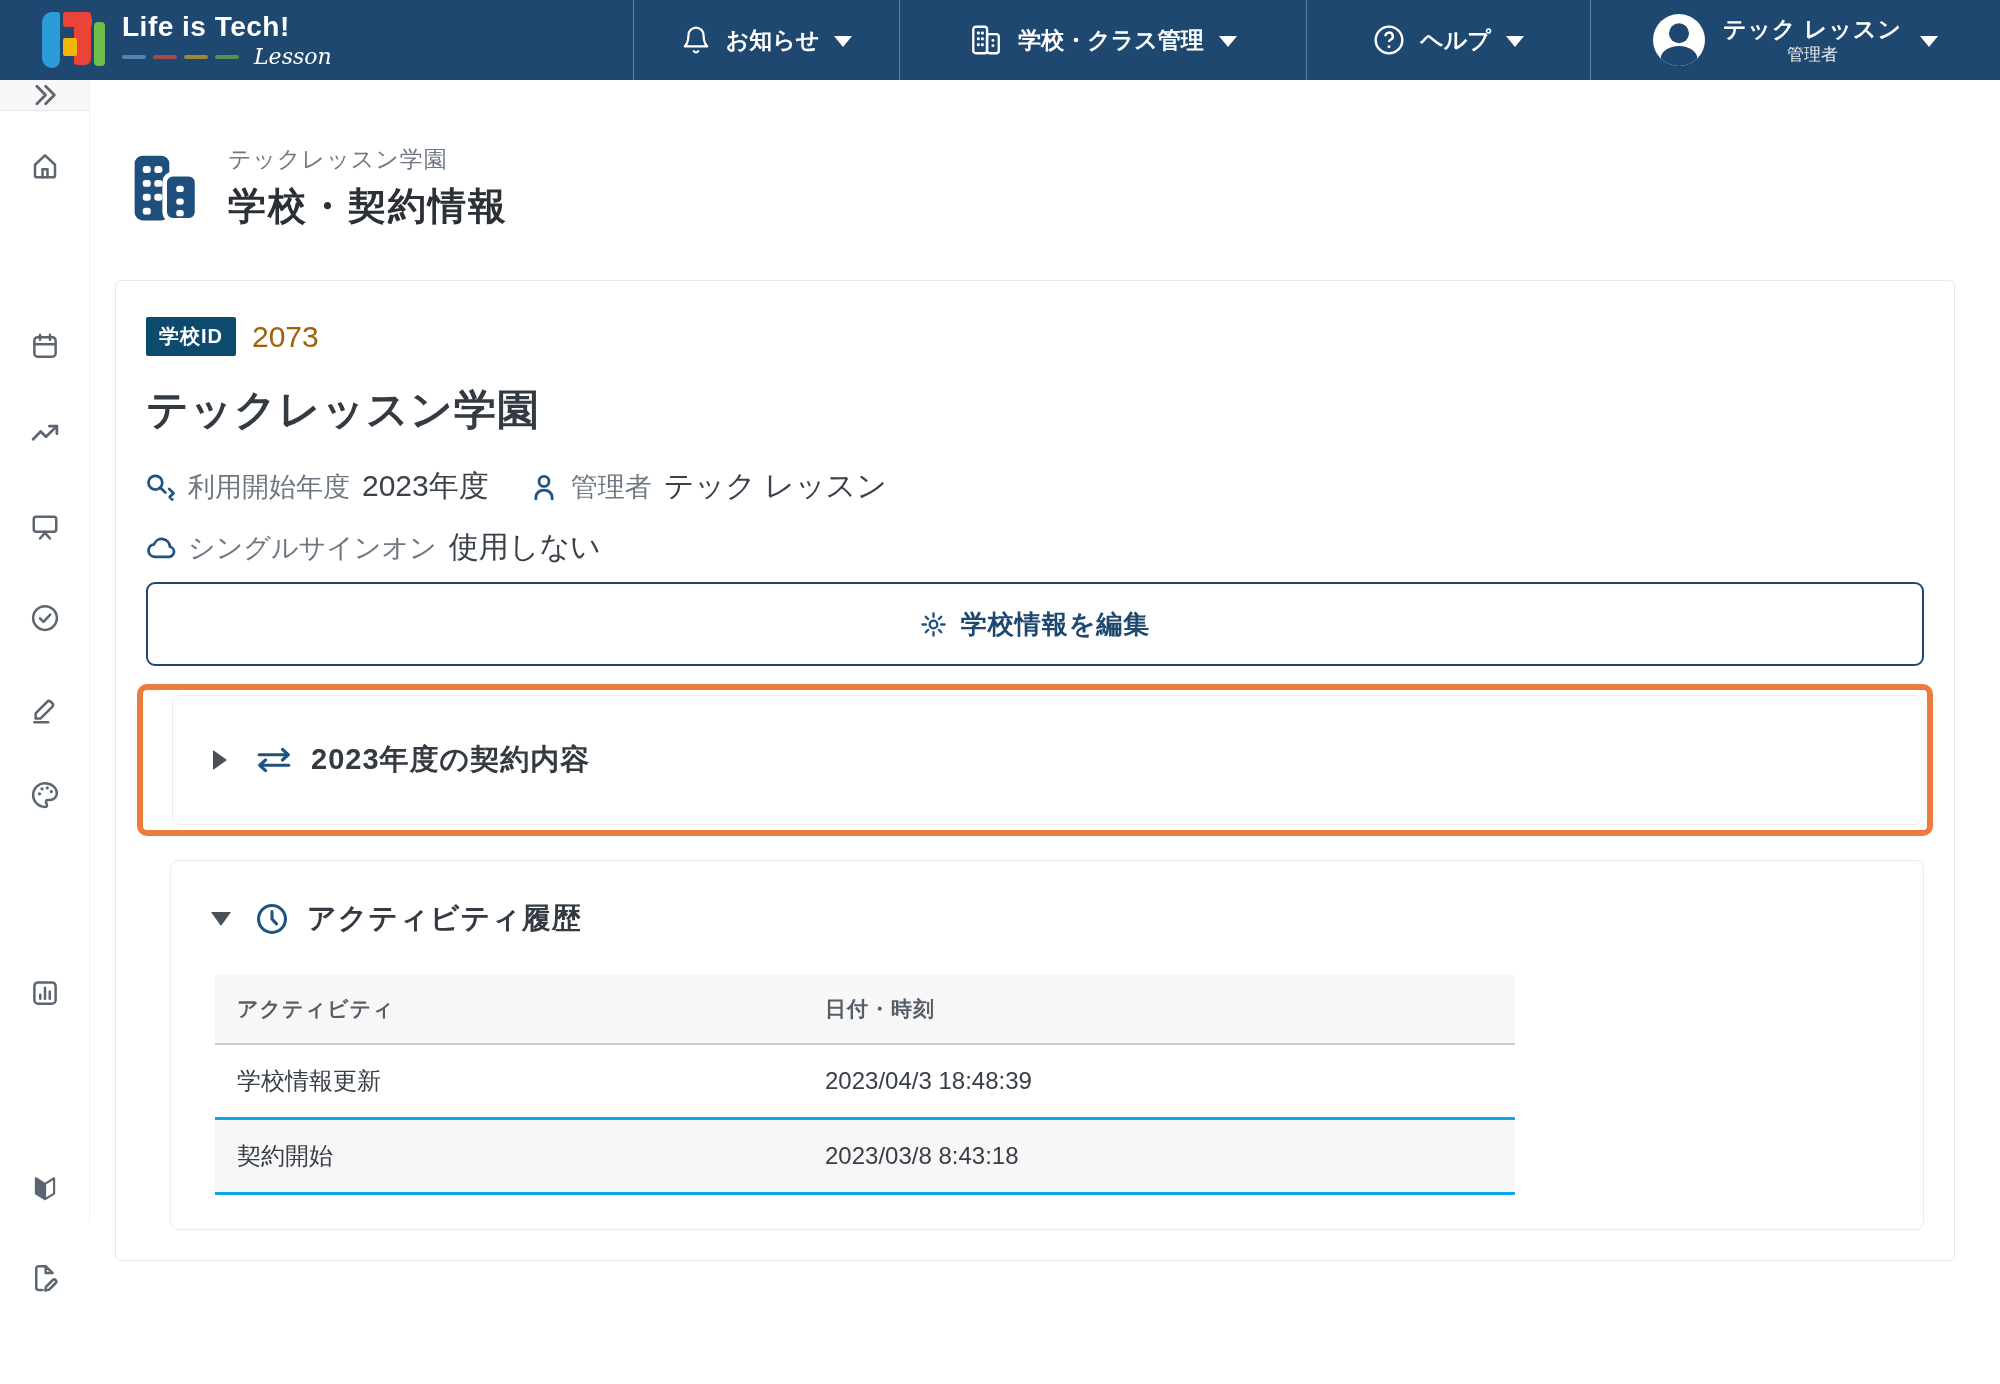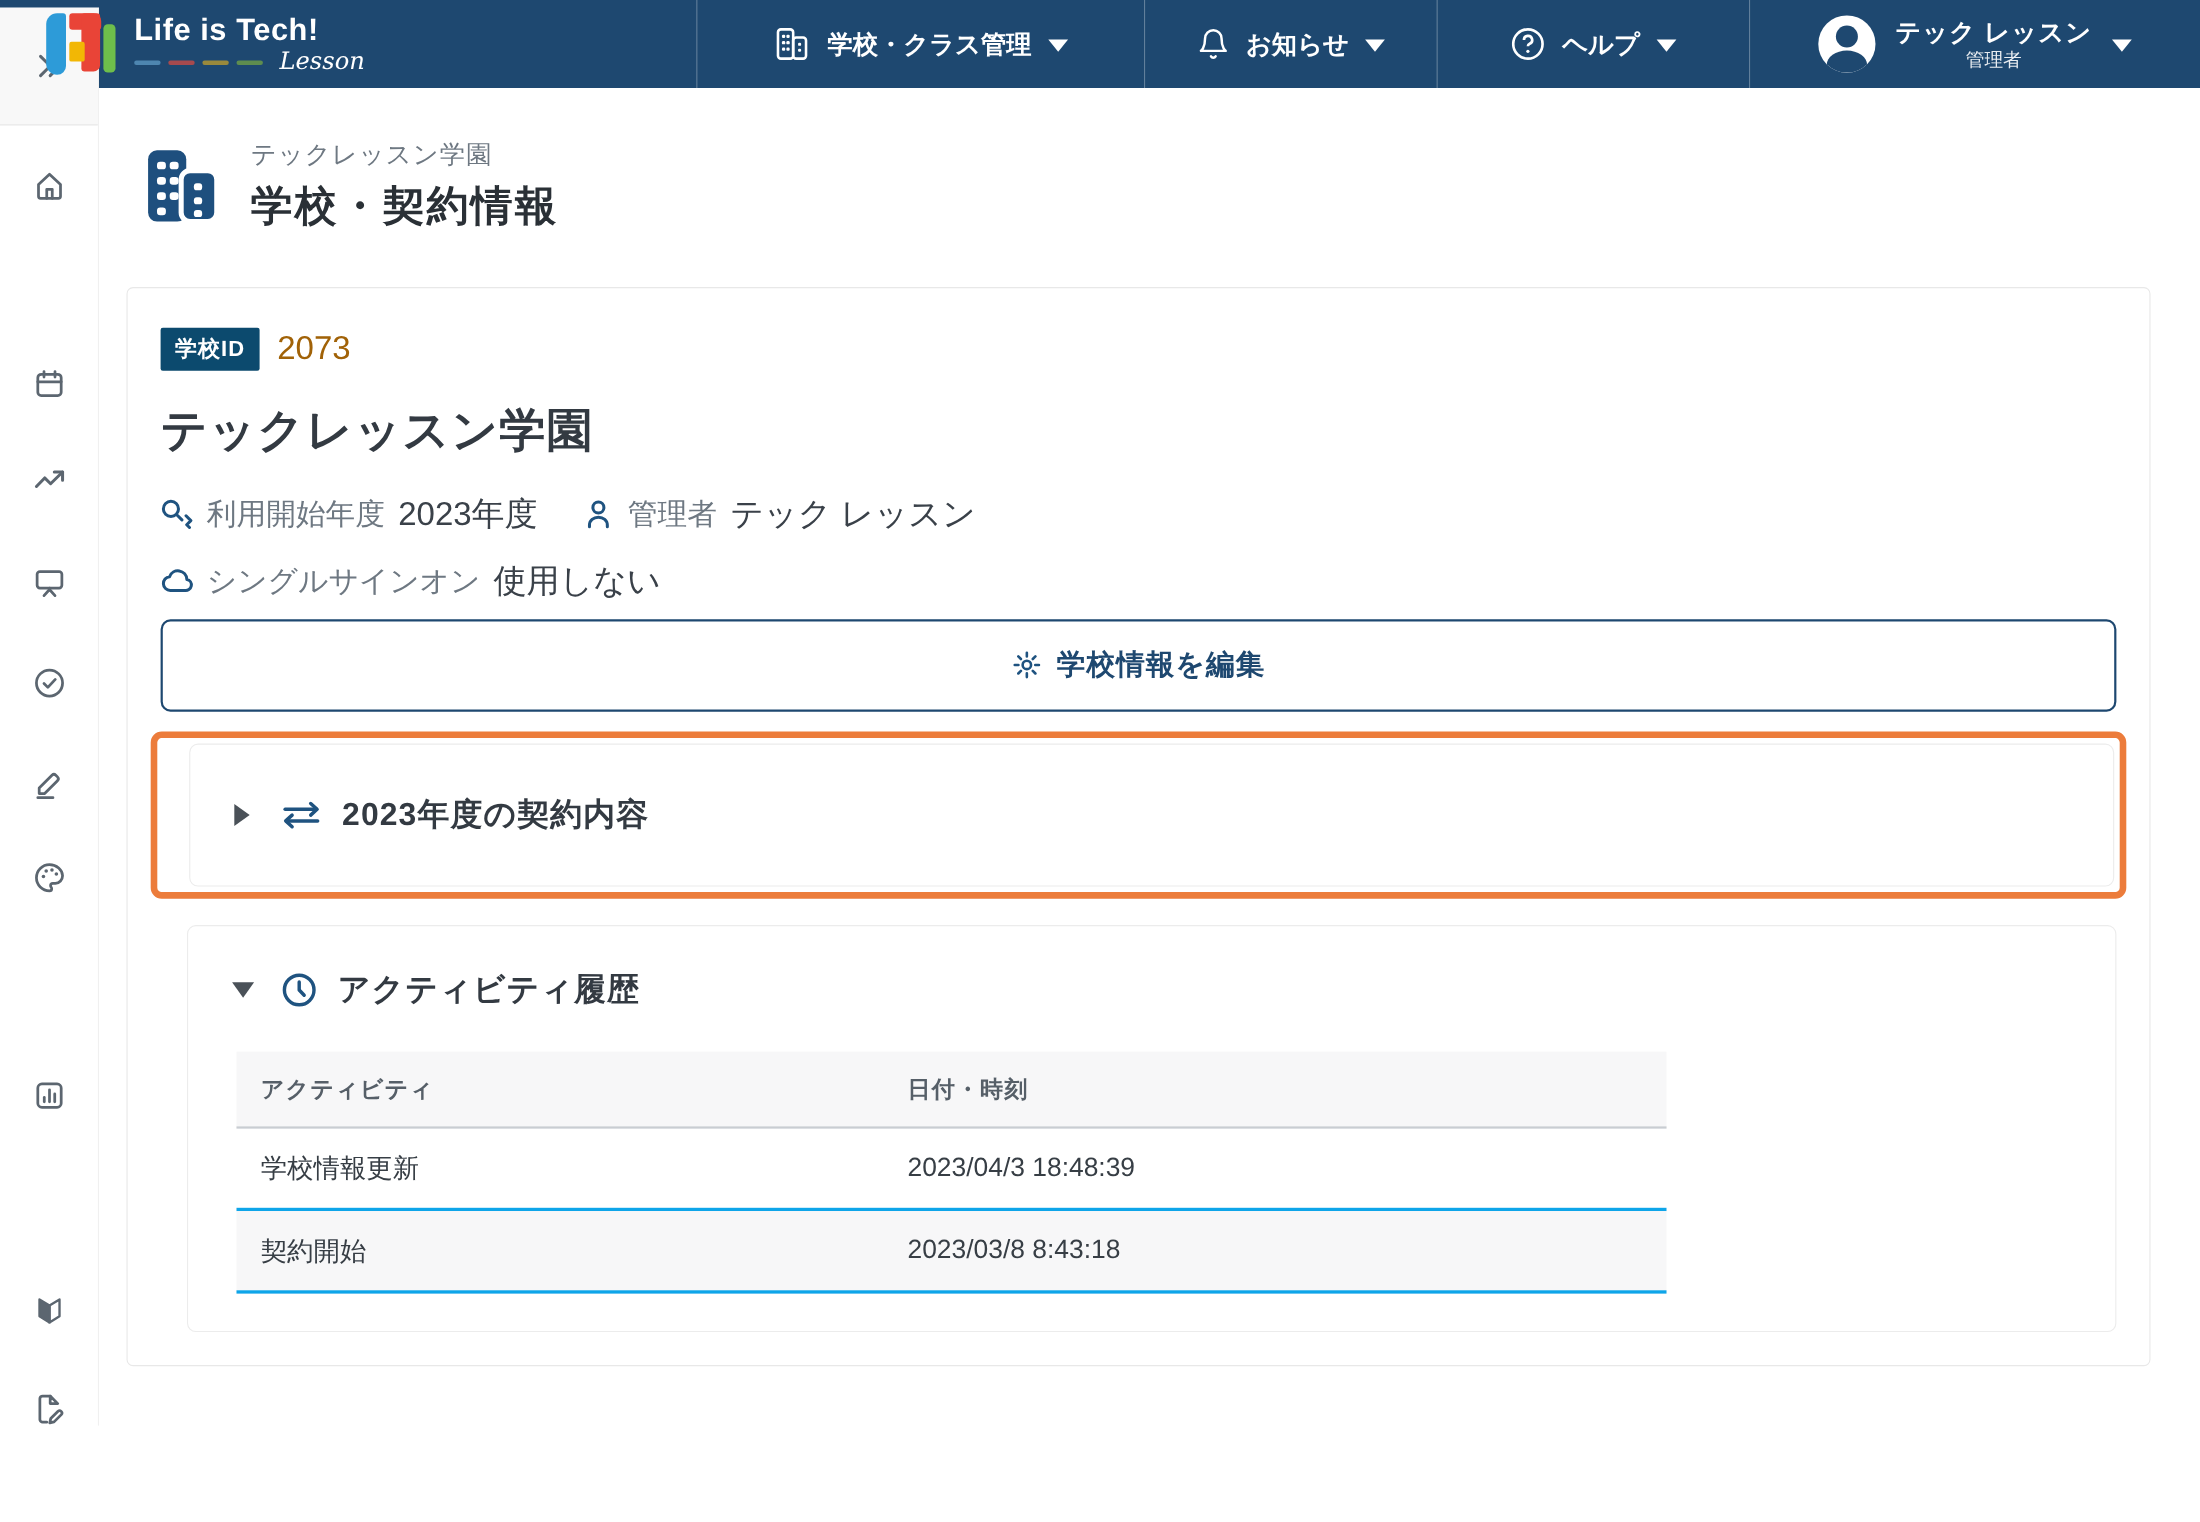--- a/index.html
+++ b/index.html
@@ -31,21 +31,21 @@
   .w-notice{width:266px}.w-school{width:407px}.w-help{width:284px}
   .user-sec{flex:1;display:flex;align-items:center;justify-content:center;gap:18px;border-left:1px solid rgba(255,255,255,.3);}
   .caret{width:0;height:0;border-left:9px solid transparent;border-right:9px solid transparent;border-top:11px solid #fff;margin-top:3px;}
   .avatar{width:52px;height:52px;border-radius:50%;background:#fff;overflow:hidden;position:relative;flex:0 0 auto;}
   .user-text{display:flex;flex-direction:column;align-items:center;line-height:1.25;}
   .user-name{font-size:23px;font-weight:bold;letter-spacing:1px;}
   .user-role{font-size:17px;font-weight:400;opacity:.9;}
   .icw{display:inline-flex;color:#fff;}
 
   
-  .main{display:flex;height:1142px;align-items:center;}
+  .main{display:flex;height:1142px;}
   .sidebar{width:90px;background:#fff;border-right:1px solid #F0F0F0;display:flex;flex-direction:column;align-items:center;color:#5C6670;flex:0 0 auto;}
   .expand-box{width:100%;height:107px;background:#F8F8F8;border-bottom:1px solid #E7E7E7;display:flex;align-items:center;justify-content:center;}
   .sb-ic{display:inline-flex;color:#5C6670;cursor:pointer;}
   .mt40{margin-top:40px}.mt150{margin-top:150px}.mt57{margin-top:57px}.mt63{margin-top:63px}
   .mt62{margin-top:62px}.mt61{margin-top:61px}.mt56{margin-top:56px}.mt168{margin-top:168px}
   .mt166{margin-top:166px}.mt59{margin-top:59px}
 
   .content{flex:1;}
   .page-header{display:flex;align-items:center;gap:24px;margin:64px 0 0 40px;}
   .ph-text{display:flex;flex-direction:column;}
@@ -107,49 +107,49 @@
         <div class="brand-sub">
           <span class="dash dash-b"></span>
           <span class="dash dash-r"></span>
           <span class="dash dash-y"></span>
           <span class="dash dash-g"></span>
           <span class="brand-product">Lesson</span>
         </div>
       </div>
     </div>
 
+    <div class="nav-sec w-notice">
+      <span class="icw">
+        <svg width="30" height="30" viewBox="0 0 24 24" fill="none" stroke="currentColor" stroke-width="1.8" stroke-linecap="round" stroke-linejoin="round">
+            <path d="M18 8a6 6 0 0 0-12 0c0 7-3 9-3 9h18s-3-2-3-9"></path>
+            <path d="M13.7 21a2 2 0 0 1-3.4 0"></path>
+          </svg>
+      </span>
+      <span>お知らせ</span>
+      <span class="caret"></span>
+    </div>
+
     <div class="nav-sec w-school">
       <span class="icw">
         <svg width="34" height="34" viewBox="0 0 32 32" fill="none" stroke="currentColor" stroke-width="2.2" stroke-linecap="round" stroke-linejoin="round">
           <rect x="4" y="3.5" width="13" height="25" rx="2.5"></rect>
             <rect x="17" y="10.5" width="11" height="18" rx="2.5"></rect>
           <g stroke="none" fill="currentColor">
             <rect x="7.4" y="8" width="2.8" height="2.8" rx="1"></rect>
               <rect x="11.2" y="8" width="2.8" height="2.8" rx="1"></rect>
             <rect x="7.4" y="13.5" width="2.8" height="2.8" rx="1"></rect>
               <rect x="11.2" y="13.5" width="2.8" height="2.8" rx="1"></rect>
             <rect x="7.4" y="19" width="2.8" height="2.8" rx="1"></rect>
               <rect x="11.2" y="19" width="2.8" height="2.8" rx="1"></rect>
             <rect x="21.2" y="15" width="2.6" height="2.6" rx="1"></rect>
               <rect x="21.2" y="20" width="2.6" height="2.6" rx="1"></rect>
           </g>
         </svg>
       </span>
       <span>学校・クラス管理</span>
-      <span class="caret"></span>
-    </div>
-
-    <div class="nav-sec w-notice">
-      <span class="icw">
-        <svg width="30" height="30" viewBox="0 0 24 24" fill="none" stroke="currentColor" stroke-width="1.8" stroke-linecap="round" stroke-linejoin="round">
-            <path d="M18 8a6 6 0 0 0-12 0c0 7-3 9-3 9h18s-3-2-3-9"></path>
-            <path d="M13.7 21a2 2 0 0 1-3.4 0"></path>
-          </svg>
-      </span>
-      <span>お知らせ</span>
       <span class="caret"></span>
     </div>
 
     <div class="nav-sec w-help">
       <span class="icw">
         <svg width="32" height="32" viewBox="0 0 24 24" fill="none" stroke="currentColor" stroke-width="1.8">
             <circle cx="12" cy="12" r="10"></circle>
             <path d="M9.3 9.2a2.8 2.8 0 1 1 3.9 2.6c-.8.35-1.2.9-1.2 1.7"></path>
             <circle cx="12" cy="17" r="1.1" fill="currentColor" stroke="none"></circle>
           </svg>

